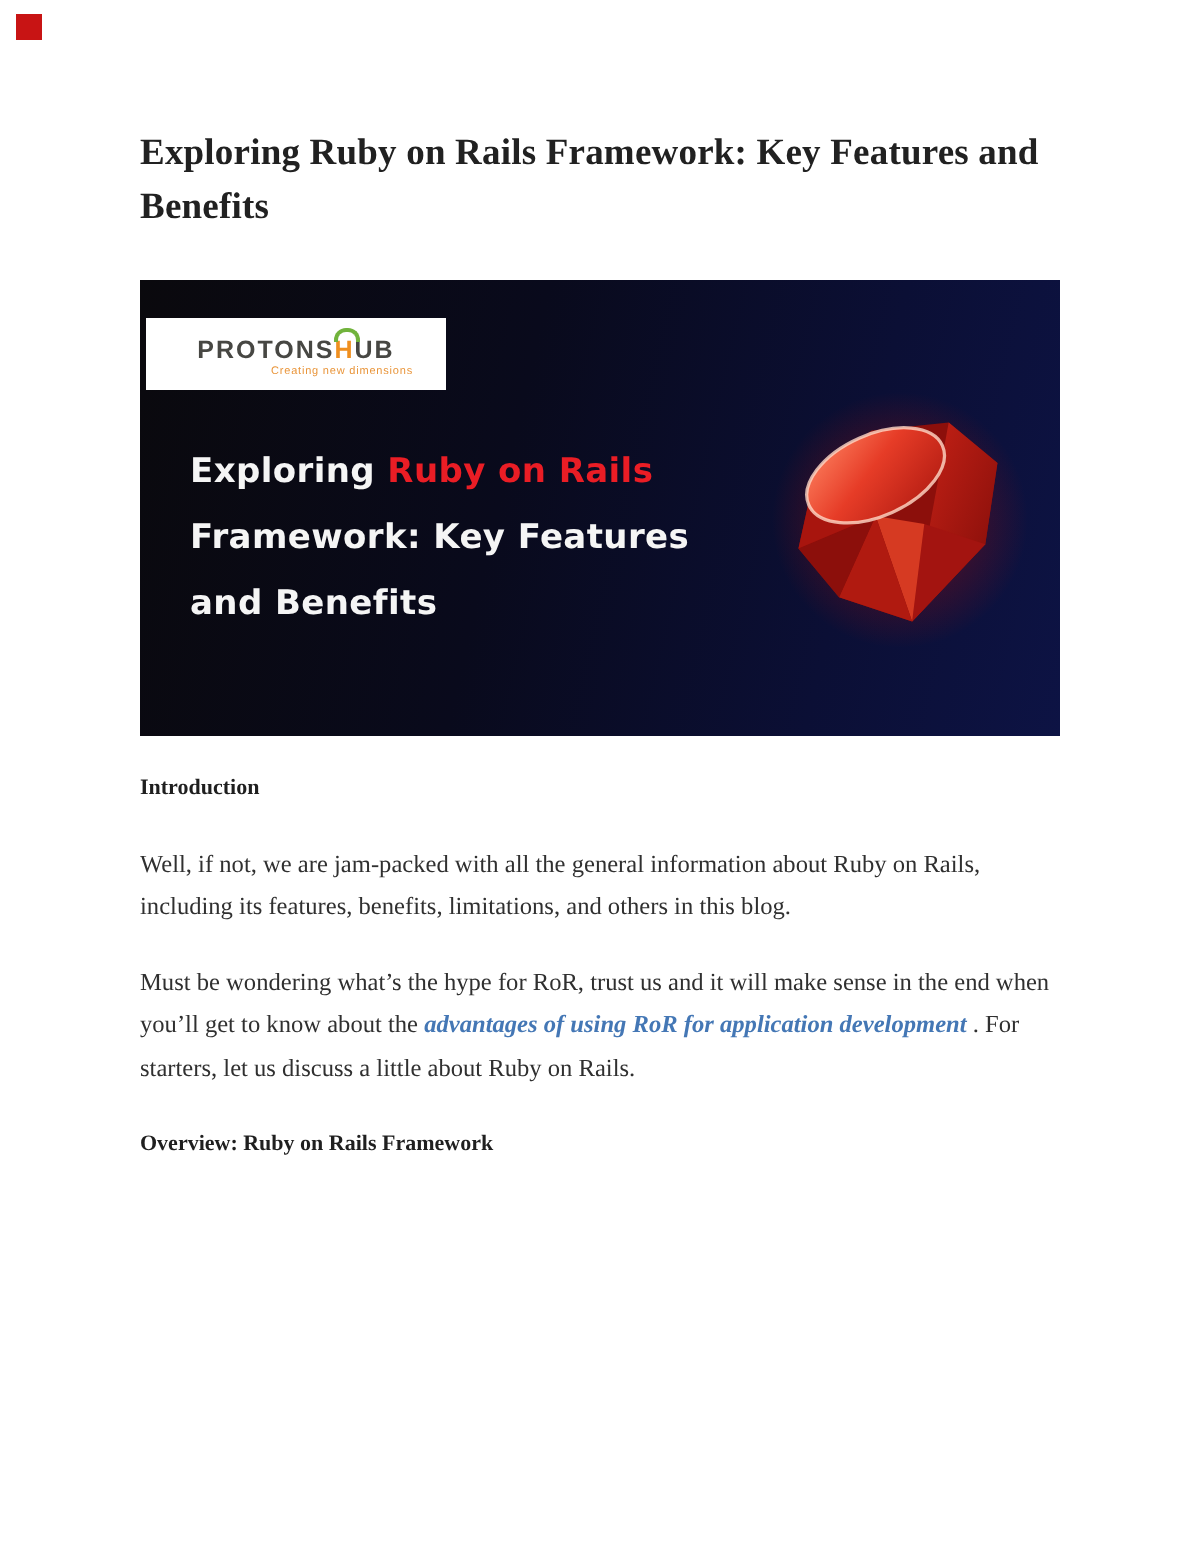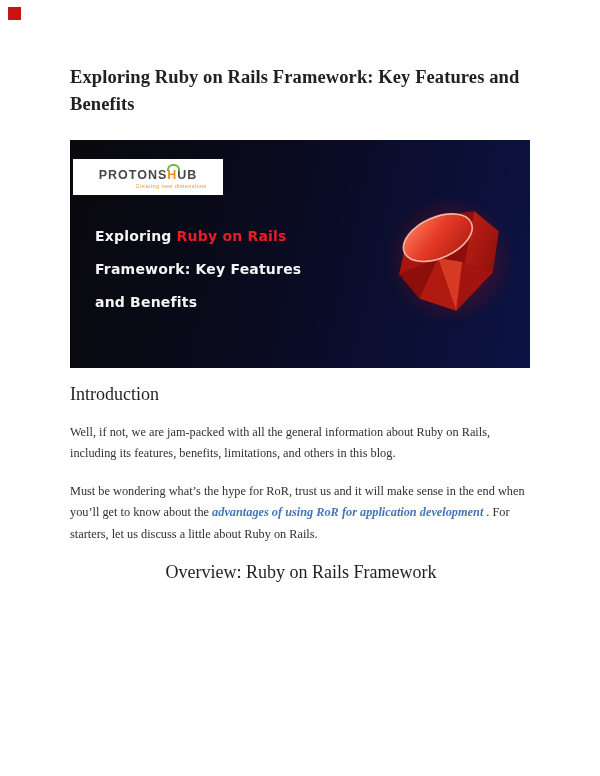--- a/index.html
+++ b/index.html
@@ -65,50 +65,50 @@
   .logo-tagline {
     font-family: "Liberation Sans", sans-serif;
     font-size: 5.5px; color: #e9953a;
     letter-spacing: 0.4px;
     margin: 2px 0 0 46px;
   }
 
   .hero-heading {
     position: absolute; left: 25px; top: 80px;
     font-family: "DejaVu Sans", "Liberation Sans", sans-serif;
-    font-weight: 800; font-size: 14px;
+    font-weight: 800; font-size: 17px;
     line-height: 33px; letter-spacing: 0.2px;
     color: #f5f5f5;
   }
   .hero-red { color: #ea1d25; }
 
   .ruby-wrap {
     position: absolute; left: 315px; top: 55px;
     width: 132px; height: 132px;
   }
   .ruby-wrap svg { width: 100%; height: 100%; display: block; }
 
   
   .article {
     width: 462px;
     margin: 0 0 0 70px;
     font-size: 12.3px;
     line-height: 21.5px;
     color: #303030;
   }
   .article h3 {
-    font-size: 18px; font-weight: 400;
+    font-size: 11px; font-weight: 700;
     color: #1f1f1f;
     margin: 28px 0 0 0;
     line-height: 21.5px;
   }
   .article h3.intro-heading { margin-top: 16px; }
   .article p { margin: 16px 0 0 0; }
   .article p.tight { margin-top: 5px; }
-  .article h3.overview-heading { margin-top: 17px; text-align: center; }
+  .article h3.overview-heading { margin-top: 17px; }
 
   .inline-link {
     font-weight: 700;
     color: #4477b5;
     text-decoration: none;
     cursor: pointer;
     font-style: italic;
   }
 </style>
 </head>

